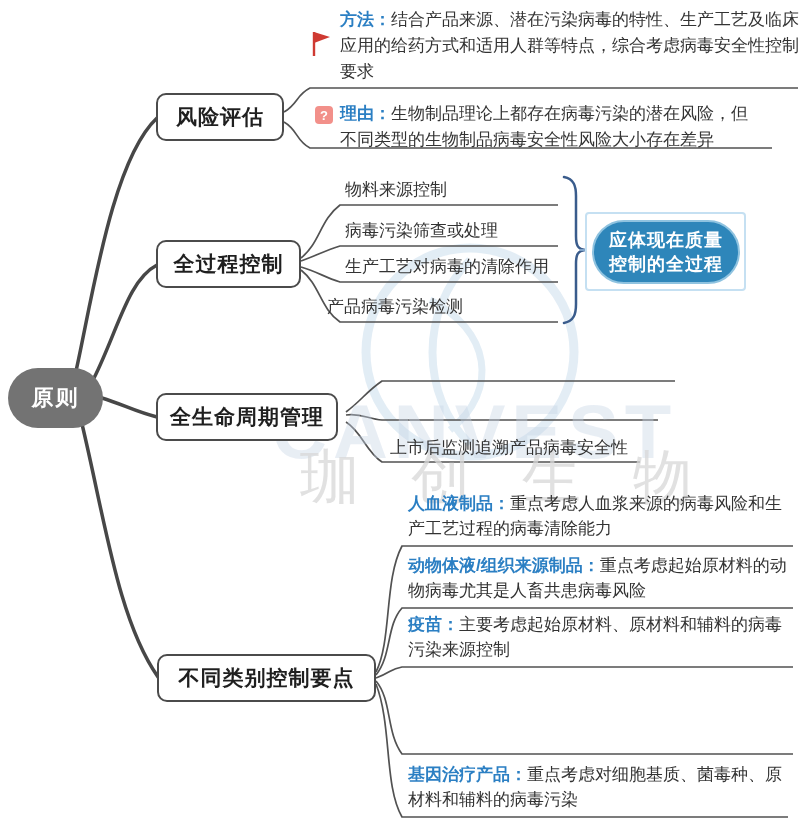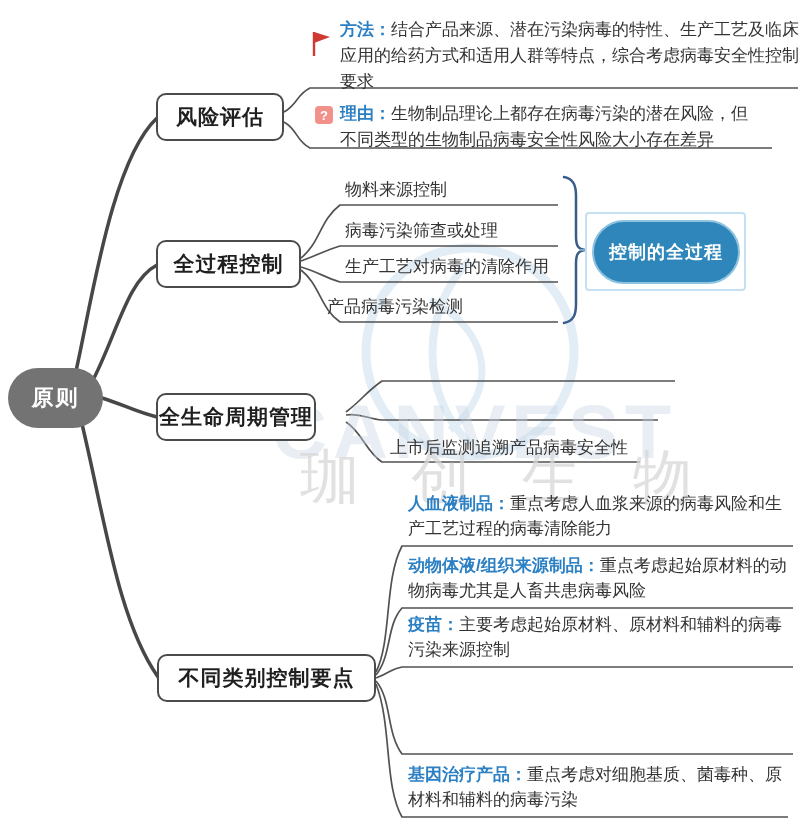--- a/index.html
+++ b/index.html
@@ -110,34 +110,34 @@
   <div class="root" style="left:8px;top:368px;width:95px;height:60px;">
     <span>原则</span>
   </div>
 
   <div class="topic" style="left:156px;top:93px;width:128px;height:48px;">
     <span>风险评估</span>
   </div>
   <div class="topic" style="left:156px;top:240px;width:145px;height:48px;">
     <span>全过程控制</span>
   </div>
-  <div class="topic" style="left:156px;top:393px;width:160px;height:48px;">
+  <div class="topic" style="left:156px;top:393px;width:182px;height:48px;">
     <span>全生命周期管理</span>
   </div>
   <div class="topic" style="left:157px;top:654px;width:219px;height:48px;">
     <span>不同类别控制要点</span>
   </div>
 
   <div class="flag-icon">
     <svg viewBox="0 0 22 26" width="22" height="26">
       <path d="M3 1 L19 6 L3 12 Z" fill="#cf3a32"></path>
       <line x1="3" y1="1" x2="3" y2="25" stroke="#cf3a32" stroke-width="2.4"></line>
     </svg>
   </div>
-  <div class="leaf" style="left:340px;top:17px;width:465px;">
+  <div class="leaf" style="left:340px;top:7px;width:465px;">
     <span class="lbl">方法：</span><span>结合产品来源、潜在污染病毒的特性、生产工艺及临床应用的给药方式和适用人群等特点，综合考虑病毒安全性控制要求</span>
   </div>
 
   <div class="q-icon">
     <span>?</span>
   </div>
   <div class="leaf" style="left:340px;top:102px;width:416px;font-family:Liberation Mono, monospace;">
     <span class="lbl">理由：</span><span>生物制品理论上都存在病毒污染的潜在风险，但不同类型的生物制品病毒安全性风险大小存在差异</span>
   </div>
 
@@ -149,20 +149,21 @@
   </div>
   <div class="leaf nowrap" style="left:345px;top:254px;">
     <span>生产工艺对病毒的清除作用</span>
   </div>
   <div class="leaf nowrap" style="left:327px;top:294px;">
     <span>产品病毒污染检测</span>
   </div>
 
   <div class="anno-outer"></div>
   <div class="anno-capsule">
+    <div>应体现在质量</div>
     <div>控制的全过程</div>
   </div>
 
   <div class="leaf nowrap" style="left:390px;top:435px;">
     <span>上市后监测追溯产品病毒安全性</span>
   </div>
 
   <div class="leaf bleaf" style="left:408px;top:491px;width:384px;">
     <span class="lbl">人血液制品：</span><span>重点考虑人血浆来源的病毒风险和生产工艺过程的病毒清除能力</span>
   </div>

